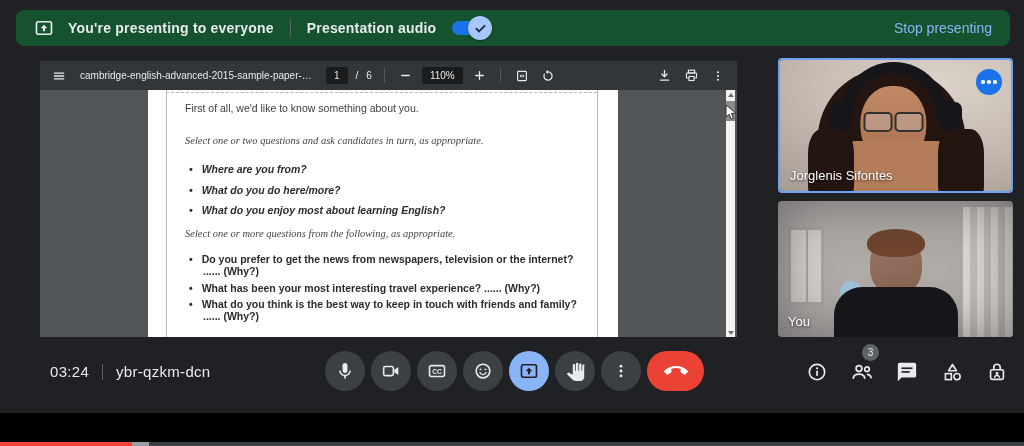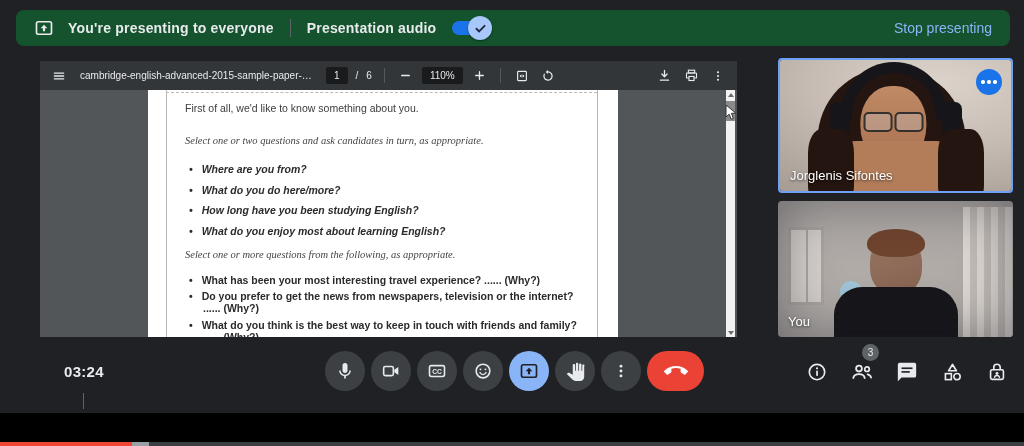--- a/index.html
+++ b/index.html
@@ -113,22 +113,22 @@
               background:#9fc3d8; }
   .s2-person { position:absolute; left:50%; bottom:0; transform:translateX(-50%); width:130px; height:100px; z-index:3; }
   .s2-body { position:absolute; bottom:-6px; left:50%; transform:translateX(-50%); width:124px; height:56px;
              background:#17171b; border-radius:28px 28px 0 0; }
   .s2-head { position:absolute; bottom:42px; left:50%; transform:translateX(-50%); width:52px; height:60px;
              background:linear-gradient(160deg, #93705e 30%, #85624f); border-radius:46% 46% 44% 44%; }
   .s2-head::before { content:""; position:absolute; top:-6px; left:-3px; width:58px; height:28px;
              background:#70452f; border-radius:50% 50% 42% 42%; }
 
   
-  .bottom-left { position:absolute; left:33px; top:363px; display:flex; align-items:center; gap:13px;
-                 color:#e8eaed; font-size:15px; font-weight:700; letter-spacing:.3px;flex-direction:column; }
+  .bottom-left { position:absolute; left:50px; top:363px; display:flex; align-items:center; gap:13px;
+                 color:#e8eaed; font-size:15px; font-weight:400; letter-spacing:.3px; }
   .bottom-left .v-divider { margin:0; height:16px; }
   .controls { position:absolute; left:325px; top:351px; display:flex; gap:6px; align-items:center; }
   .ctl { width:40px; height:40px; border-radius:50%; background:#3c4043; border:none; cursor:pointer;
          display:flex; align-items:center; justify-content:center; }
   .ctl.active { background:#8ab4f8; }
   .ctl.end { width:57px; border-radius:20px; background:#ea4335; }
   .right-icons { position:absolute; right:15px; top:360px; display:flex; gap:21px; align-items:center; }
   .ric { position:relative; background:none; border:none; cursor:pointer; display:flex; align-items:center;
          justify-content:center; width:24px; height:24px; }
   .badge { position:absolute; top:-16px; right:-5px; min-width:17px; height:17px; border-radius:50%;
@@ -230,27 +230,26 @@
         <div class="page">
           <div class="col-line l"></div>
           <div class="col-line r"></div>
           <div class="row-line"></div>
           <div class="page-content">
             <p class="intro">First of all, we'd like to know something about you.</p>
             <p class="instr">Select one or two questions and ask candidates in turn, as appropriate.</p>
             <ul class="qs qs1">
                 <li>Where are you from?</li>
                 <li>What do you do here/more?</li>
-                <li>How long have you been studying English?</li>
                 <li>What do you enjoy most about learning English?</li>
               </ul>
             <p class="instr second">Select one or more questions from the following, as appropriate.</p>
             <ul class="qs qs2">
+                <li>Do you prefer to get the news from newspapers, television or the internet? ...... (Why?)</li>
                 <li>What has been your most interesting travel experience? ...... (Why?)</li>
-                <li>Do you prefer to get the news from newspapers, television or the internet? ...... (Why?)</li>
                 <li>What do you think is the best way to keep in touch with friends and family? ...... (Why?)</li>
               </ul>
           </div>
         </div>
         <div class="scrollbar">
           <div class="sb-arrow up">
               <div class="tri-up"></div>
             </div>
           <div class="sb-thumb"></div>
           <div class="sb-arrow down">

